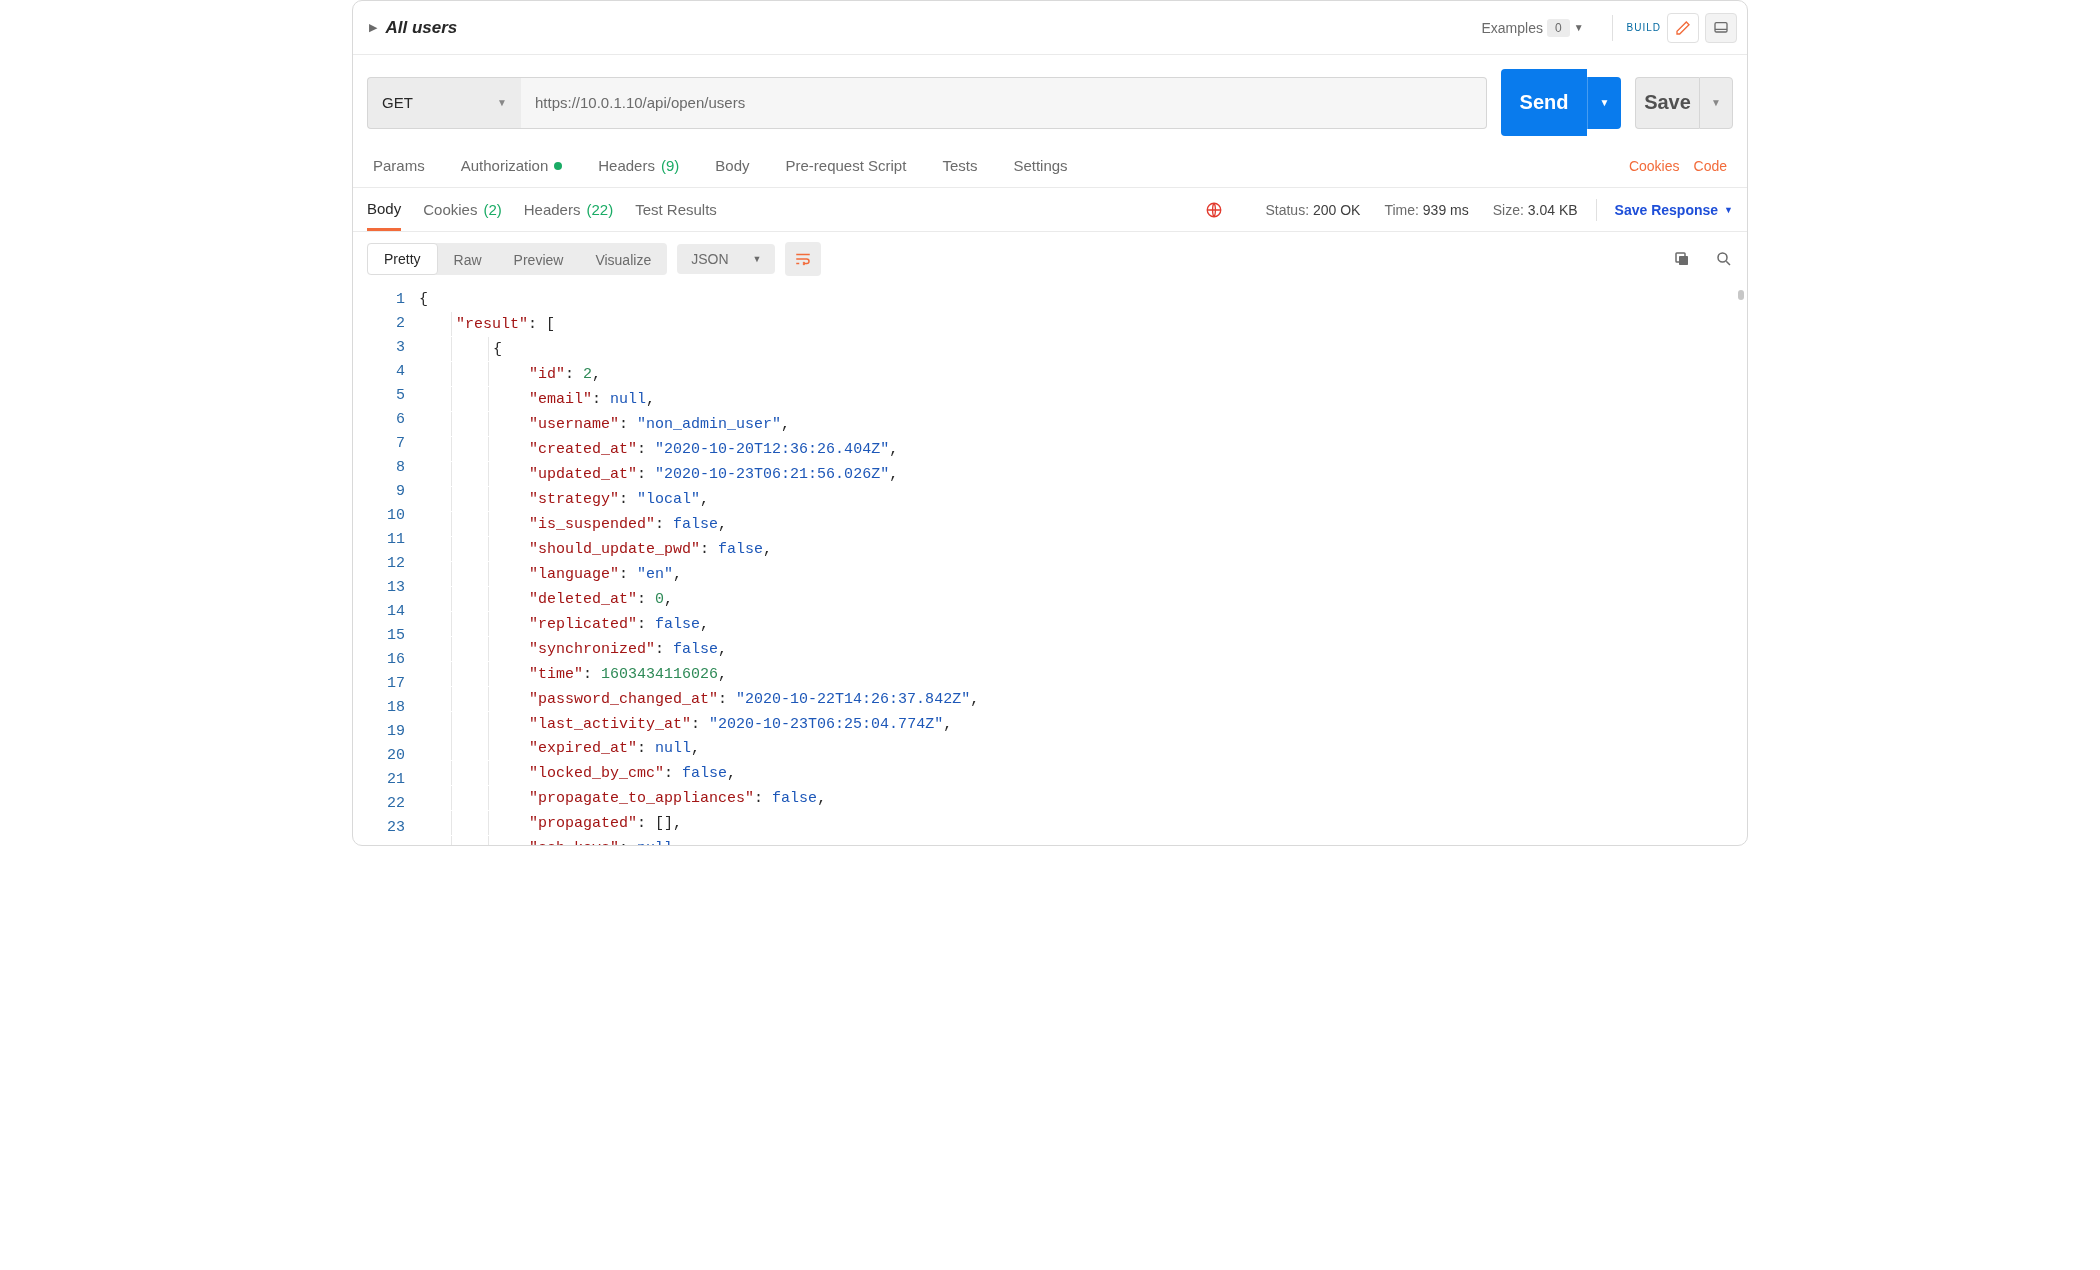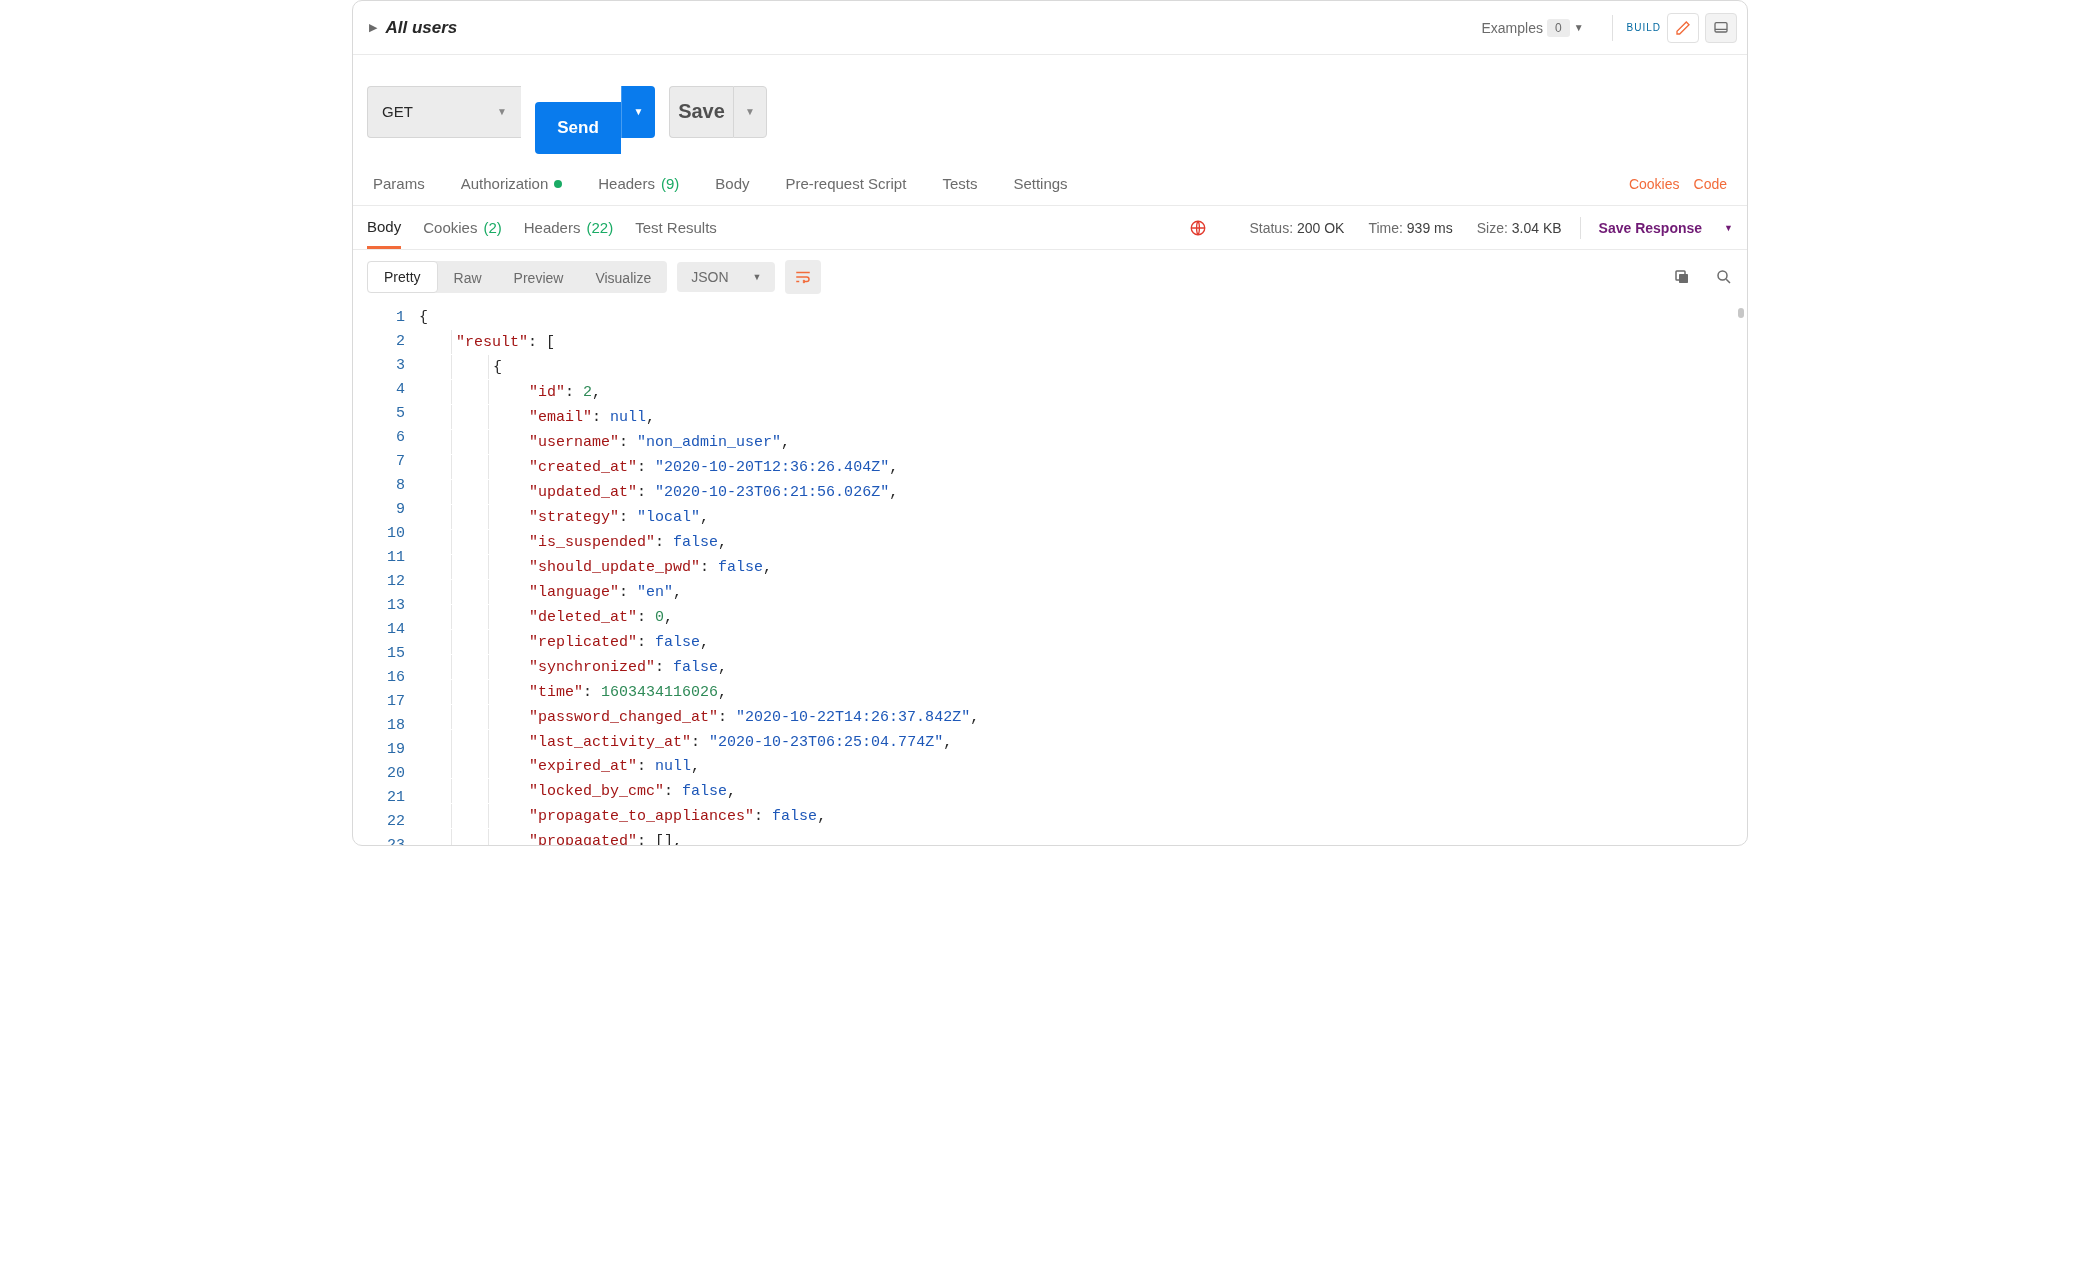--- a/index.html
+++ b/index.html
@@ -48,22 +48,22 @@
   width:154px; height:52px; background:#ececec; border:1px solid #d6d6d6; border-right:none;
   border-radius:4px 0 0 4px; display:flex; align-items:center; justify-content:space-between;
   padding:4px 14px; color:#282828; font-size:15px;
 }
 .url {
   flex:1; height:52px; background:#f6f6f6; border:1px solid #d6d6d6; border-left:none;
   border-radius:0 4px 4px 0; display:flex; align-items:center; padding:0 14px;
   color:#6b6b6b; font-size:15px; margin-left:-14px;
 }
 .send {
-  height:52px; width:86px; background:#097BED; border:none; border-radius:4px 0 0 4px;
-  color:#fff; font-weight:600; font-size:17px;margin-top:33px;
+  height:67px; width:86px; background:#097BED; border:none; border-radius:4px 0 0 4px;
+  color:#fff; font-weight:600; font-size:20px;
 }
 .send-dd { width:34px; height:52px; background:#097BED; border:none; border-left:1px solid rgba(255,255,255,0.25); border-radius:0 4px 4px 0; color:#fff; font-size:10px; margin-left:-14px;}
 .save { height:52px; width:64px; background:#ececec; border:1px solid #d6d6d6; border-radius:4px 0 0 4px; color:#505050; font-weight:600; font-size:20px; border-right:none;}
 .save-dd { width:34px; height:52px; background:#ececec; border:1px solid #d6d6d6; border-left:1px solid #d6d6d6; border-radius:0 4px 4px 0; color:#888; font-size:10px; margin-left:-14px;}
 
 
 .tabs1 {
   display:flex; align-items:center; padding:0 20px; border-bottom:1px solid #eaeaea; height:44px;
 }
 .tabs1 .tab { margin-right:36px; color:#6b6b6b; cursor:pointer; font-size:15px; display:flex; align-items:center; gap:6px;}
@@ -77,21 +77,21 @@
   display:flex; align-items:center; padding:0 14px; height:44px; border-bottom:1px solid #eaeaea;
 }
 .tabs2 .tab { margin-right:22px; color:#6b6b6b; cursor:pointer; font-size:15px; display:flex; align-items:center; gap:6px; height:100%; }
 .tabs2 .tab.active { color:#282828; border-bottom:3px solid #f26b3a; font-weight:500; }
 .tabs2 .cnt { color:#1aab65; }
 .tabs2 .spacer { flex:1; }
 .tabs2 .globe { color:#e23b2e; margin-right:18px; display:inline-flex; }
 .tabs2 .meta { color:#6b6b6b; font-size:14px; margin-left:24px; }
 .tabs2 .meta .val { color:#404040; }
 .tabs2 .vdiv { width:1px; height:22px; background:#e0e0e0; margin:0 18px; }
-.tabs2 .save-resp { color:#701a75; font-weight:600; font-size:14px; cursor:pointer; display:flex; align-items:center; gap:22px;}
+.tabs2 .save-resp { color:#1d4ed8; font-weight:600; font-size:14px; cursor:pointer; display:flex; align-items:center; gap:6px;}
 
 
 .viewbar { display:flex; align-items:center; padding:10px 14px; gap:10px; }
 .seg {
   display:flex; background:#ececec; border-radius:4px; overflow:hidden;align-items:flex-end;
 }
 .seg .opt { padding:7px 16px; color:#6b6b6b; cursor:pointer; font-size:14px; }
 .seg .opt.active { background:#fff; color:#282828; border:1px solid #ddd; border-radius:4px; }
 .fmt {
   display:flex; align-items:center; background:#ececec; border-radius:4px;
@@ -141,20 +141,23 @@
         <rect x="3" y="4" width="18" height="14" rx="2"></rect>
         <path d="M3 14h18"></path>
       </svg>
   </div>
 </div>
 
 <div class="reqrow">
   <div class="method">
     <span>GET</span>
     <span style="font-size:10px;color:#888;">▼</span>
+  </div>
+  <div class="url">
+    <span>https://10.0.1.10/api/open/users</span>
   </div>
   <button class="send">Send</button>
   <button class="send-dd">▼</button>
   <button class="save">Save</button>
   <button class="save-dd">▼</button>
 </div>
 
 <div class="tabs1">
   <div class="tab">Params</div>
   <div class="tab">

